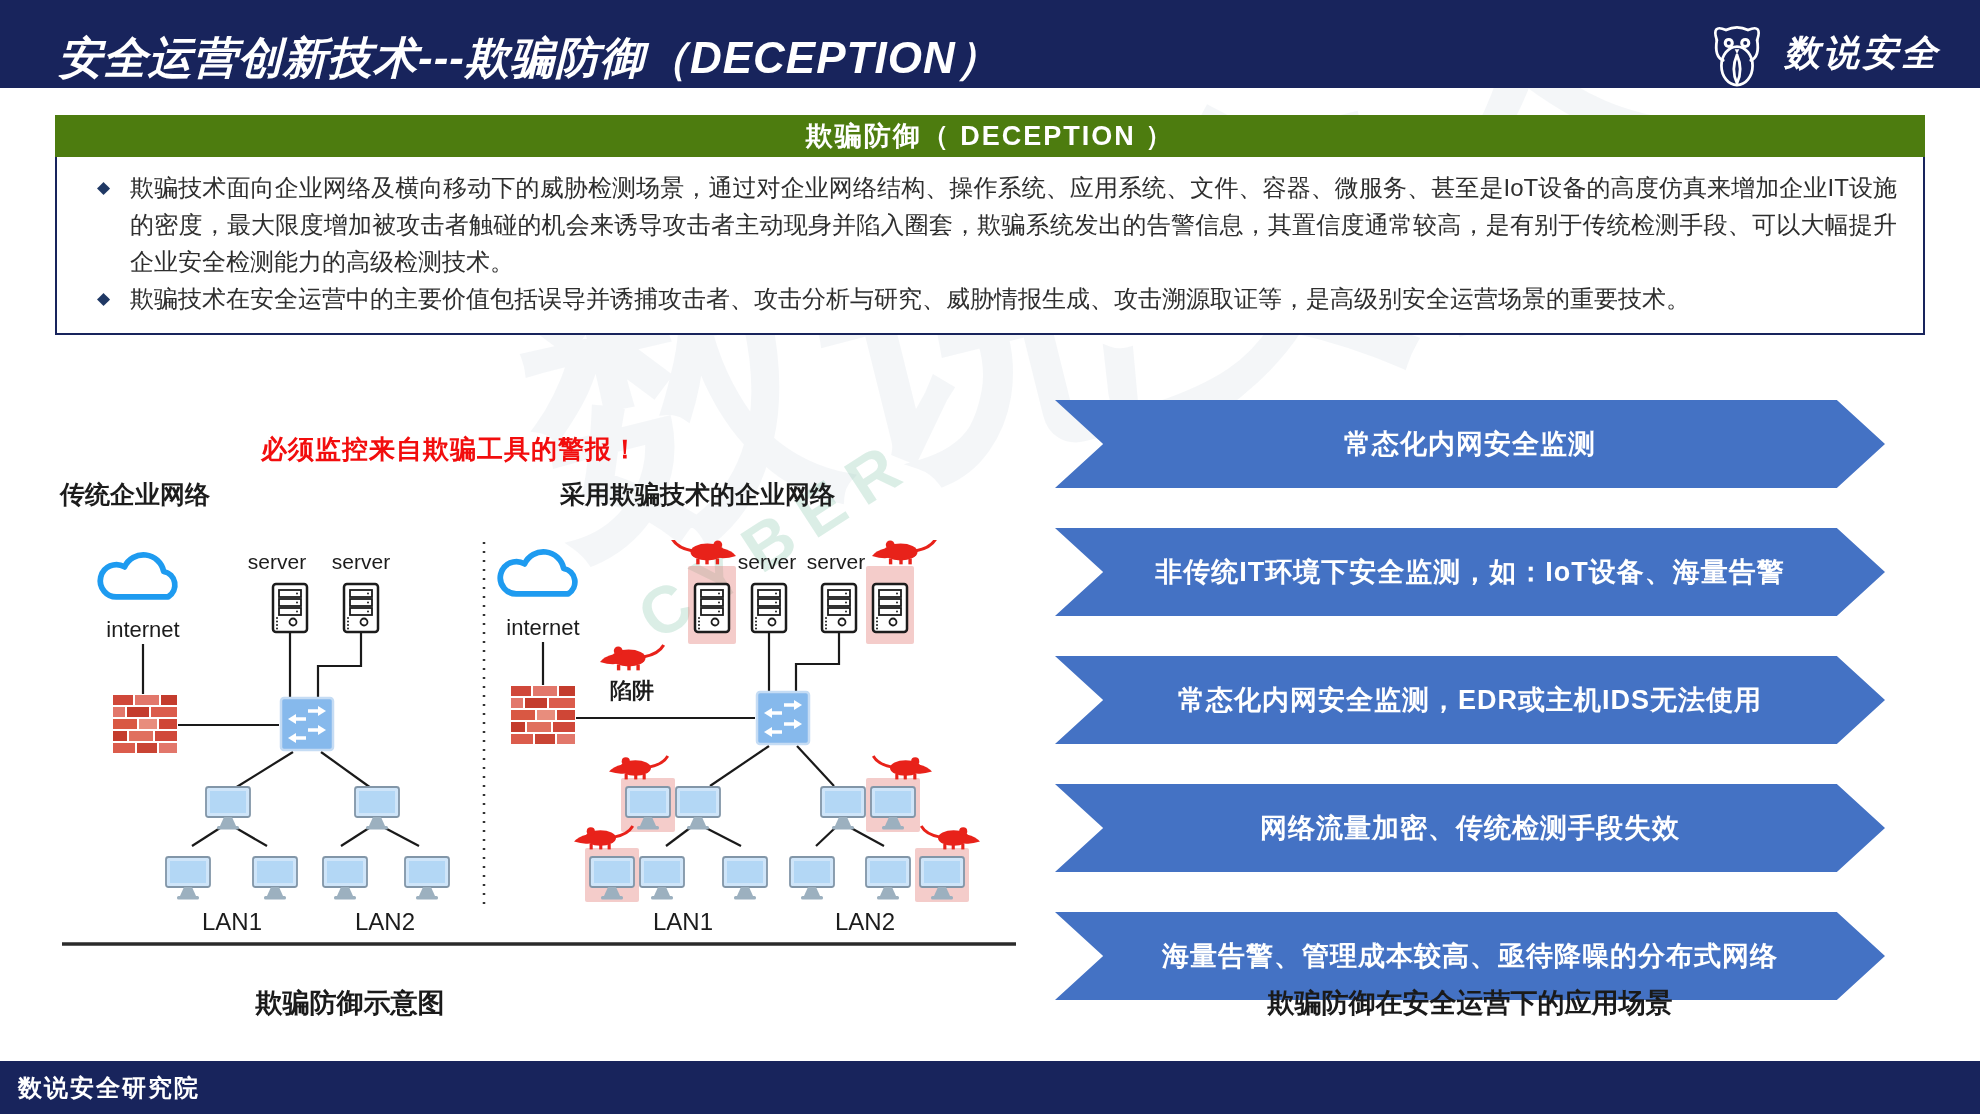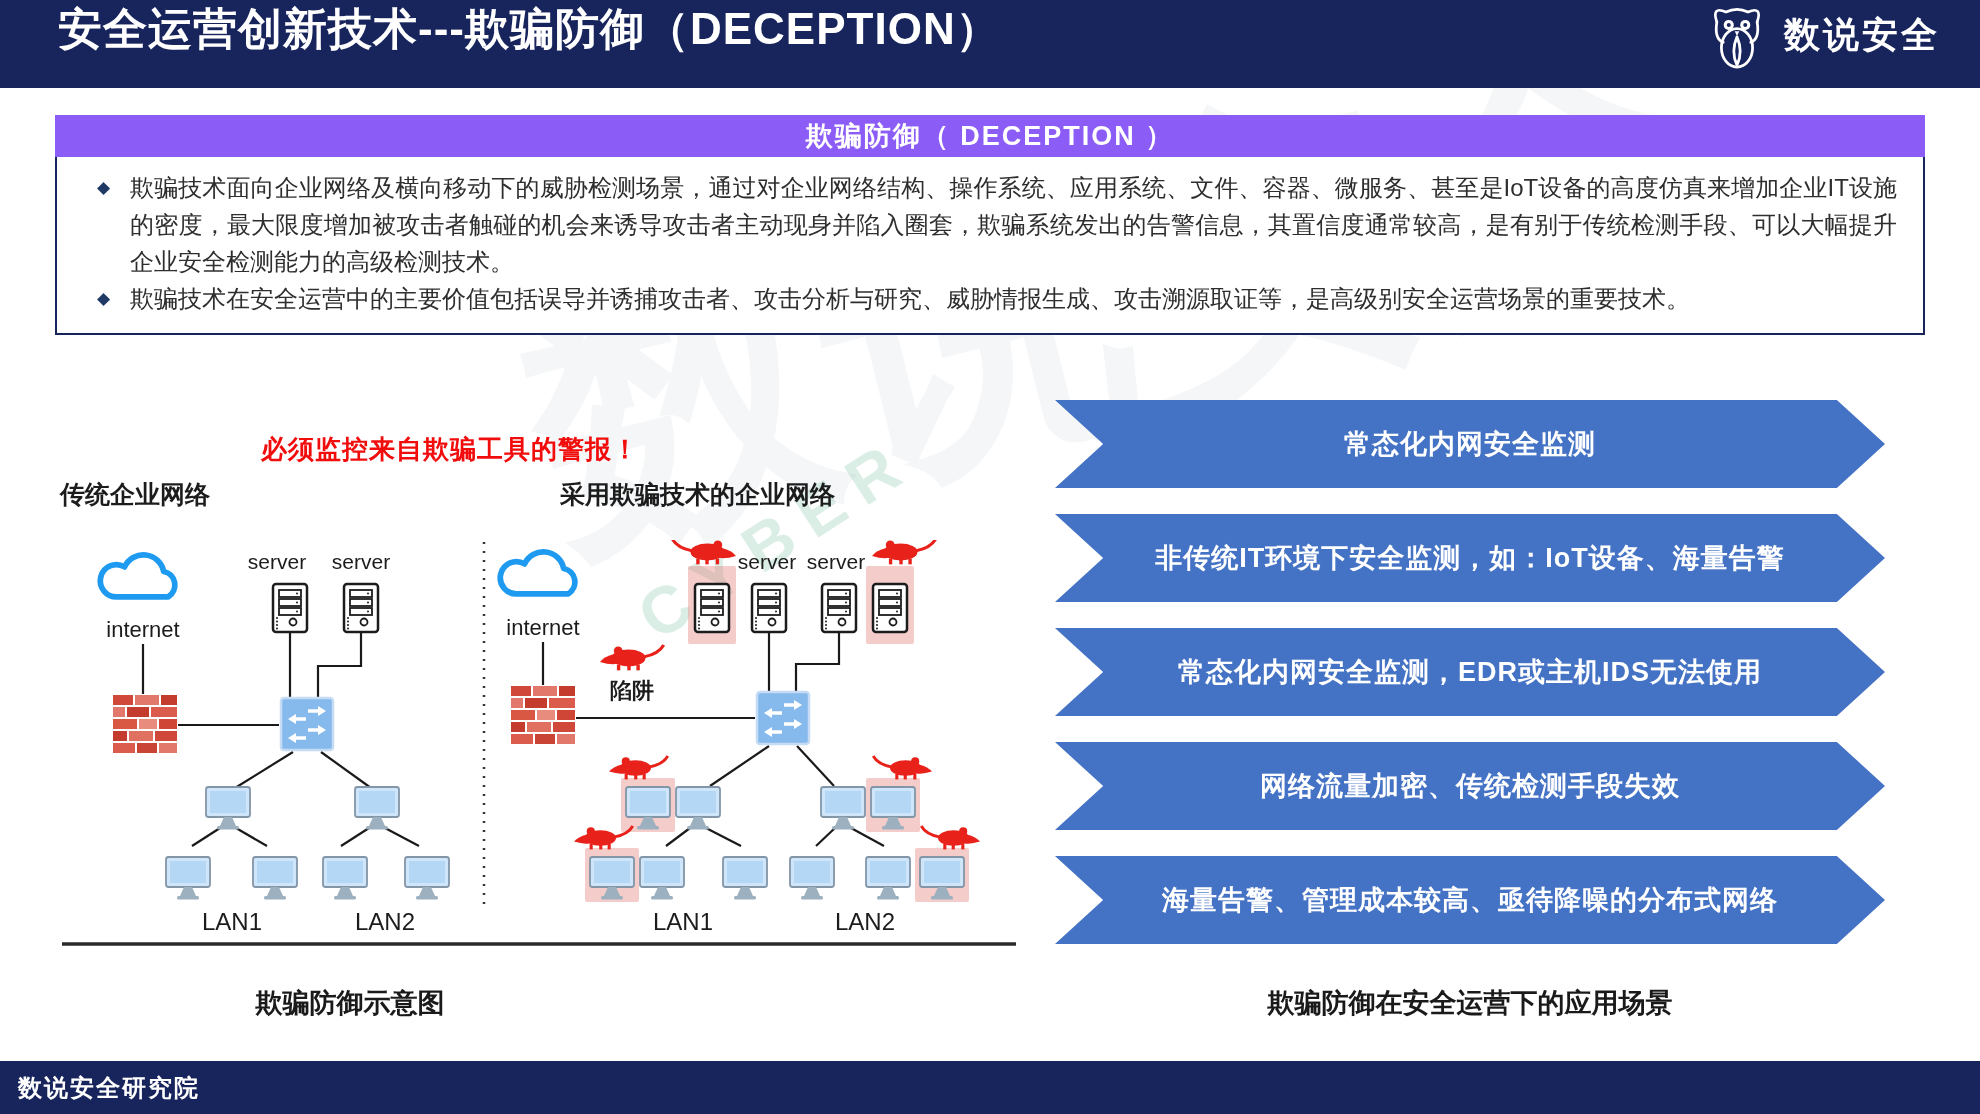--- a/index.html
+++ b/index.html
@@ -4,41 +4,41 @@
 <style>
   * { margin:0; padding:0; box-sizing:border-box; }
   html,body { background:#e8e8e8; }
   .slide {
     position:relative; width:1980px; height:1114px; background:#ffffff;
     overflow:hidden; font-family:"Liberation Sans","DejaVu Sans",sans-serif;
   }
   
   .header {
     position:absolute; left:0; top:0; width:1980px; height:88px;
-    background:#18245c; display:flex; align-items:flex-start; justify-content:space-between;
-    padding:0 40px 0 58px; z-index:3;
+    background:#18245c; display:flex; align-items:flex-end; justify-content:space-between;
+    padding:0 40px 0 58px; z-index:3;font-style:italic;
   }
   .header-title { color:#fff; font-size:44px; font-weight:bold; letter-spacing:1px; }
   .brand { display:flex; align-items:center; gap:14px; }
   .brand-text { color:#fff; font-size:36px; font-weight:bold; letter-spacing:3px; }
   
   .wm-cn {
     position:absolute; left:520px; top:90px; z-index:0; pointer-events:none;
     font-size:300px; font-weight:bold; color:rgba(150,165,190,0.10);
     transform:rotate(-14deg); white-space:nowrap;
   }
   .wm-en {
     position:absolute; left:620px; top:500px; z-index:0; pointer-events:none;
     font-size:66px; font-weight:bold; letter-spacing:16px;
     color:rgba(125,195,165,0.28); transform:rotate(-33deg); white-space:nowrap;
   }
   
   .infobox { position:absolute; left:55px; top:115px; width:1870px; z-index:2; }
   .infobox-title {
-    height:42px; background:#8b5cf6; color:#fff; font-size:27px; font-weight:bold;
+    height:42px; background:#4d7c0f; color:#fff; font-size:27px; font-weight:bold;
     display:flex; align-items:center; justify-content:center; letter-spacing:2px;
   }
   .infobox-body {
     border:2px solid #18245c; border-top:none; background:#fff;
     padding:12px 26px 16px 16px;
   }
   .bullet-row { display:flex; align-items:flex-start; }
   .bullet-diamond { color:#1f3864; font-size:17px; line-height:37px; margin:0 20px 0 24px; flex:0 0 auto; }
   .bullet-diamond::before { content:"◆"; }
   .bullet-text { font-size:24px; line-height:37px; color:#2e2e2e; text-align:justify; flex:1; }
@@ -50,21 +50,21 @@
   .diag-title { position:absolute; top:478px; z-index:2; font-size:25px; font-weight:600; color:#1c1c1c; text-align:left; }
   .diag-title.t1 { left:60px; width:320px; }
   .diag-title.t2 { left:560px; width:400px; }
   .net-svg { position:absolute; left:60px; top:540px; z-index:2; }
   .caption { position:absolute; top:985px; z-index:2; font-size:27px; font-weight:bold; color:#1a1a1a; text-align:center; }
   .caption.left { left:60px; width:580px; }
   .caption.right { left:1055px; width:830px; }
   
   .arrows { position:absolute; left:1055px; top:400px; width:830px; z-index:2; }
   .arrow-banner {
-    height:88px; margin-bottom:26px; background:#4472c4; color:#fff;
+    height:88px; margin-bottom:40px; background:#4472c4; color:#fff;
     font-size:27px; font-weight:bold; letter-spacing:1px;
     display:flex; align-items:center; justify-content:center;
     clip-path:polygon(0% 0%, 94.2% 0%, 100% 50%, 94.2% 100%, 0% 100%, 5.8% 50%);
   }
   
   .footer {
     position:absolute; left:0; top:1061px; width:1980px; height:53px;
     background:#18245c; display:flex; align-items:center; z-index:3;
     color:#fff; font-size:24px; font-weight:bold; padding-left:18px; letter-spacing:2px;
   }

